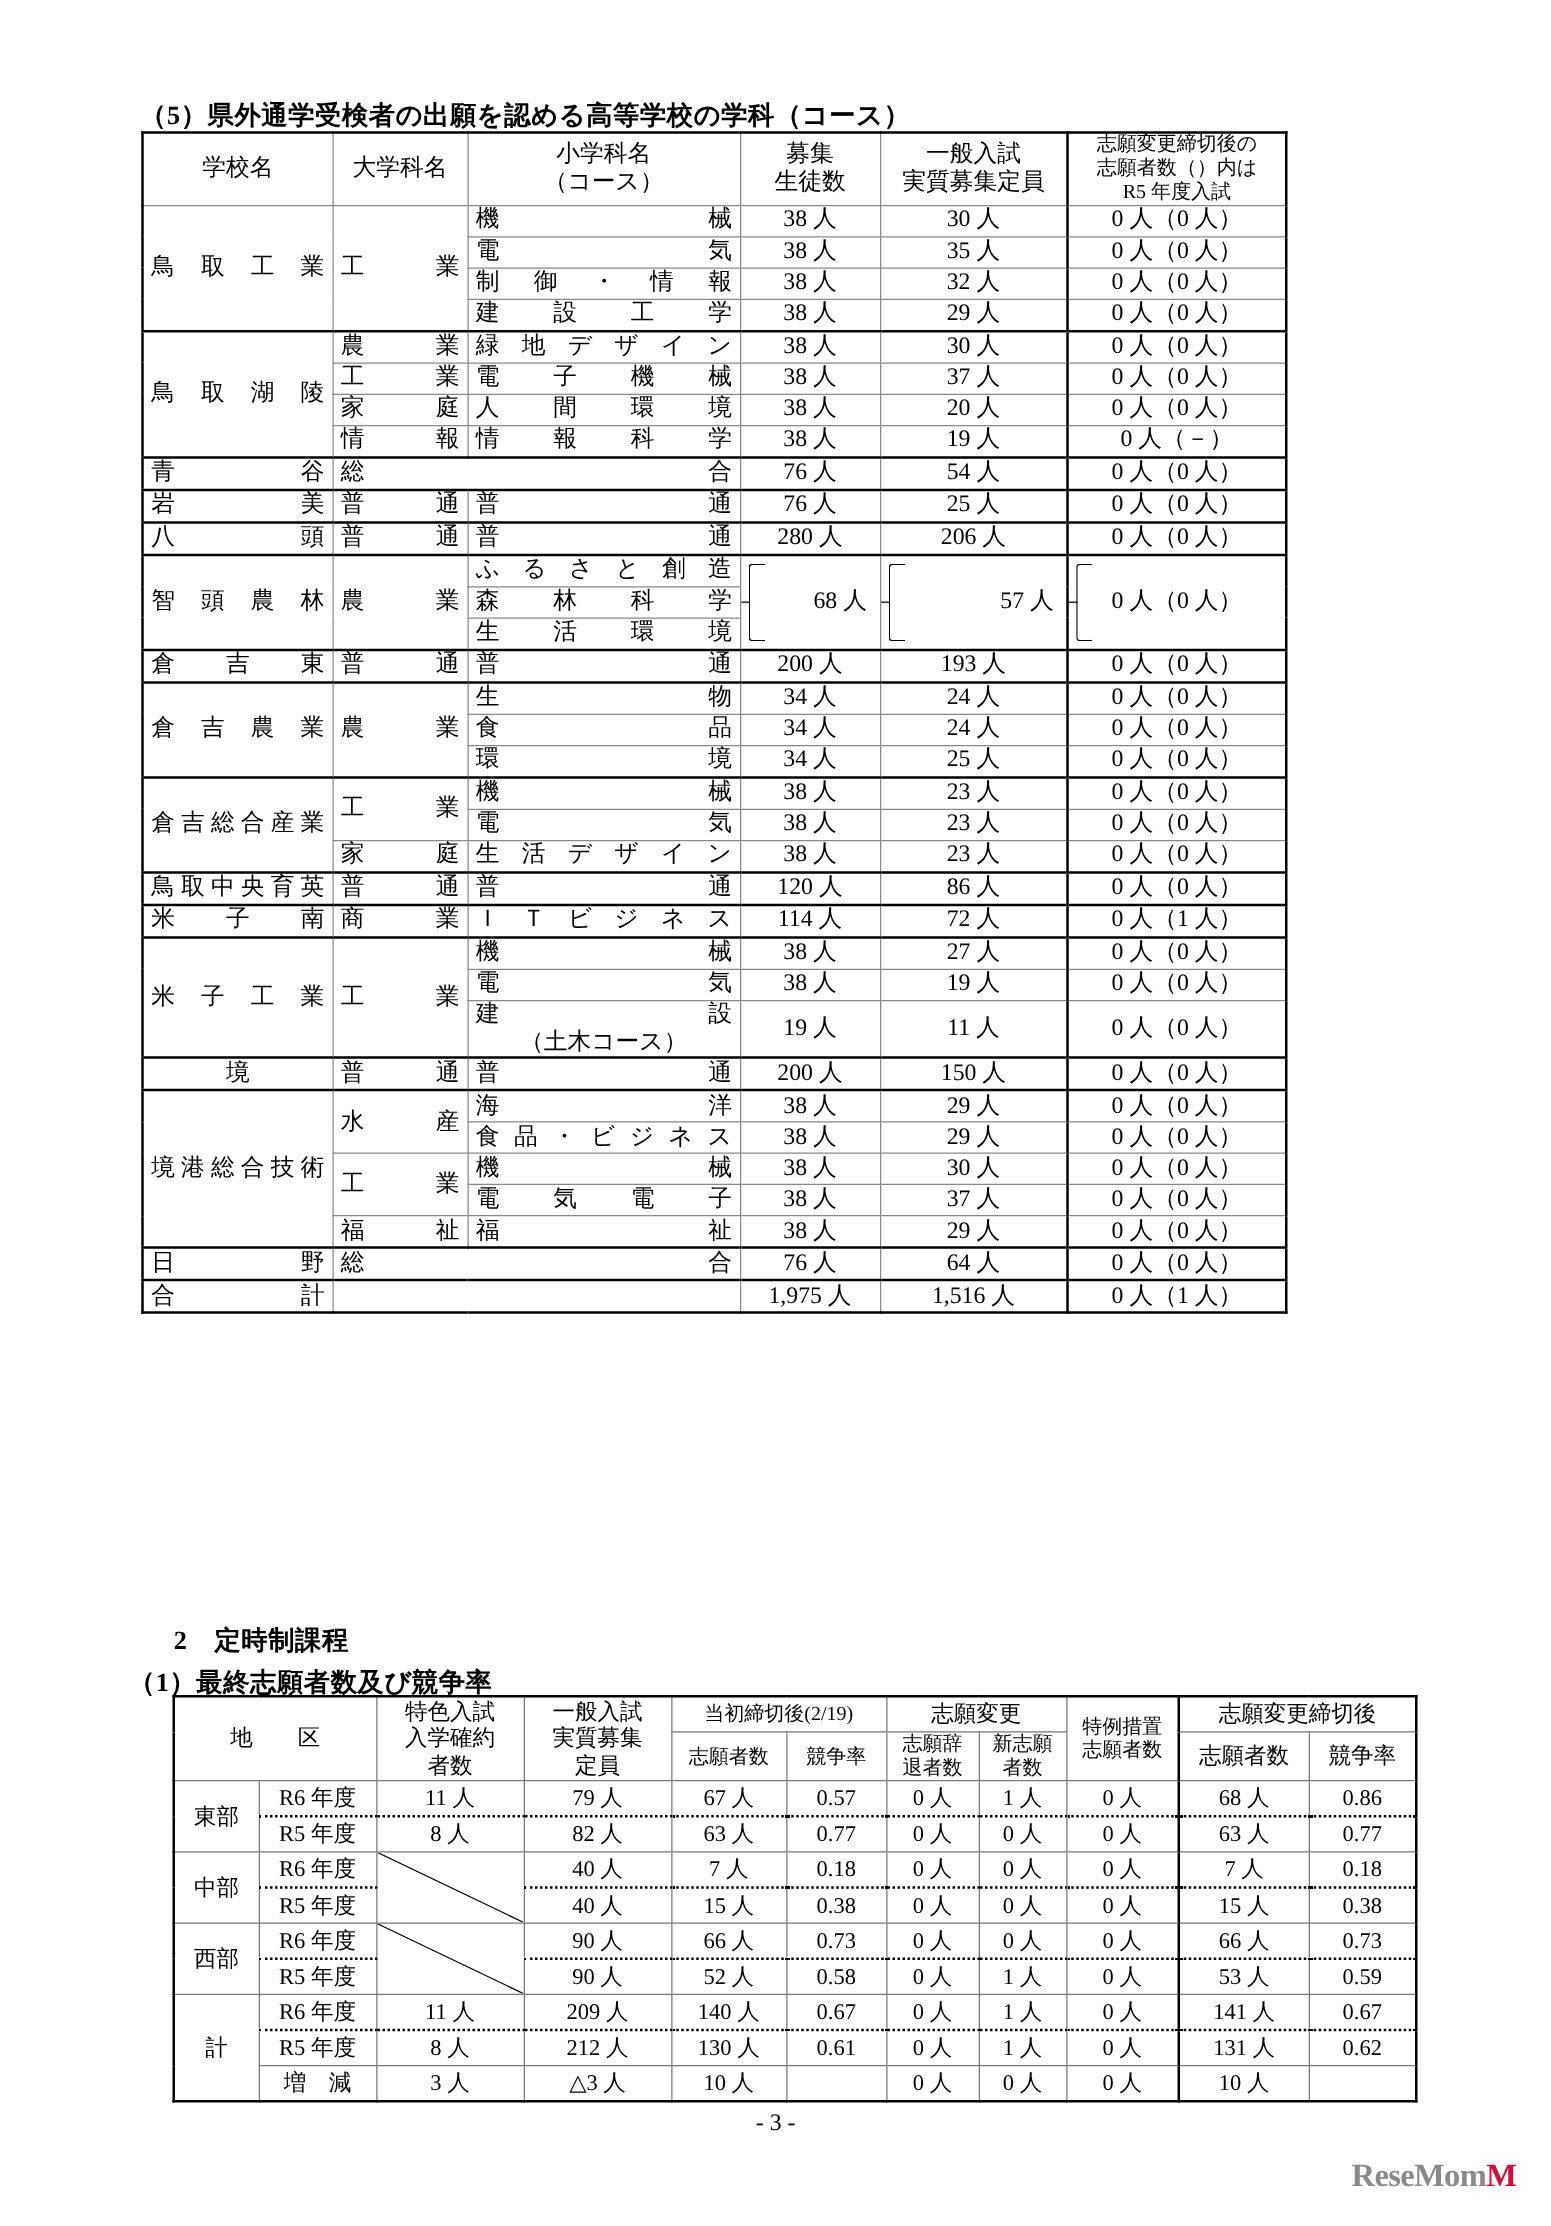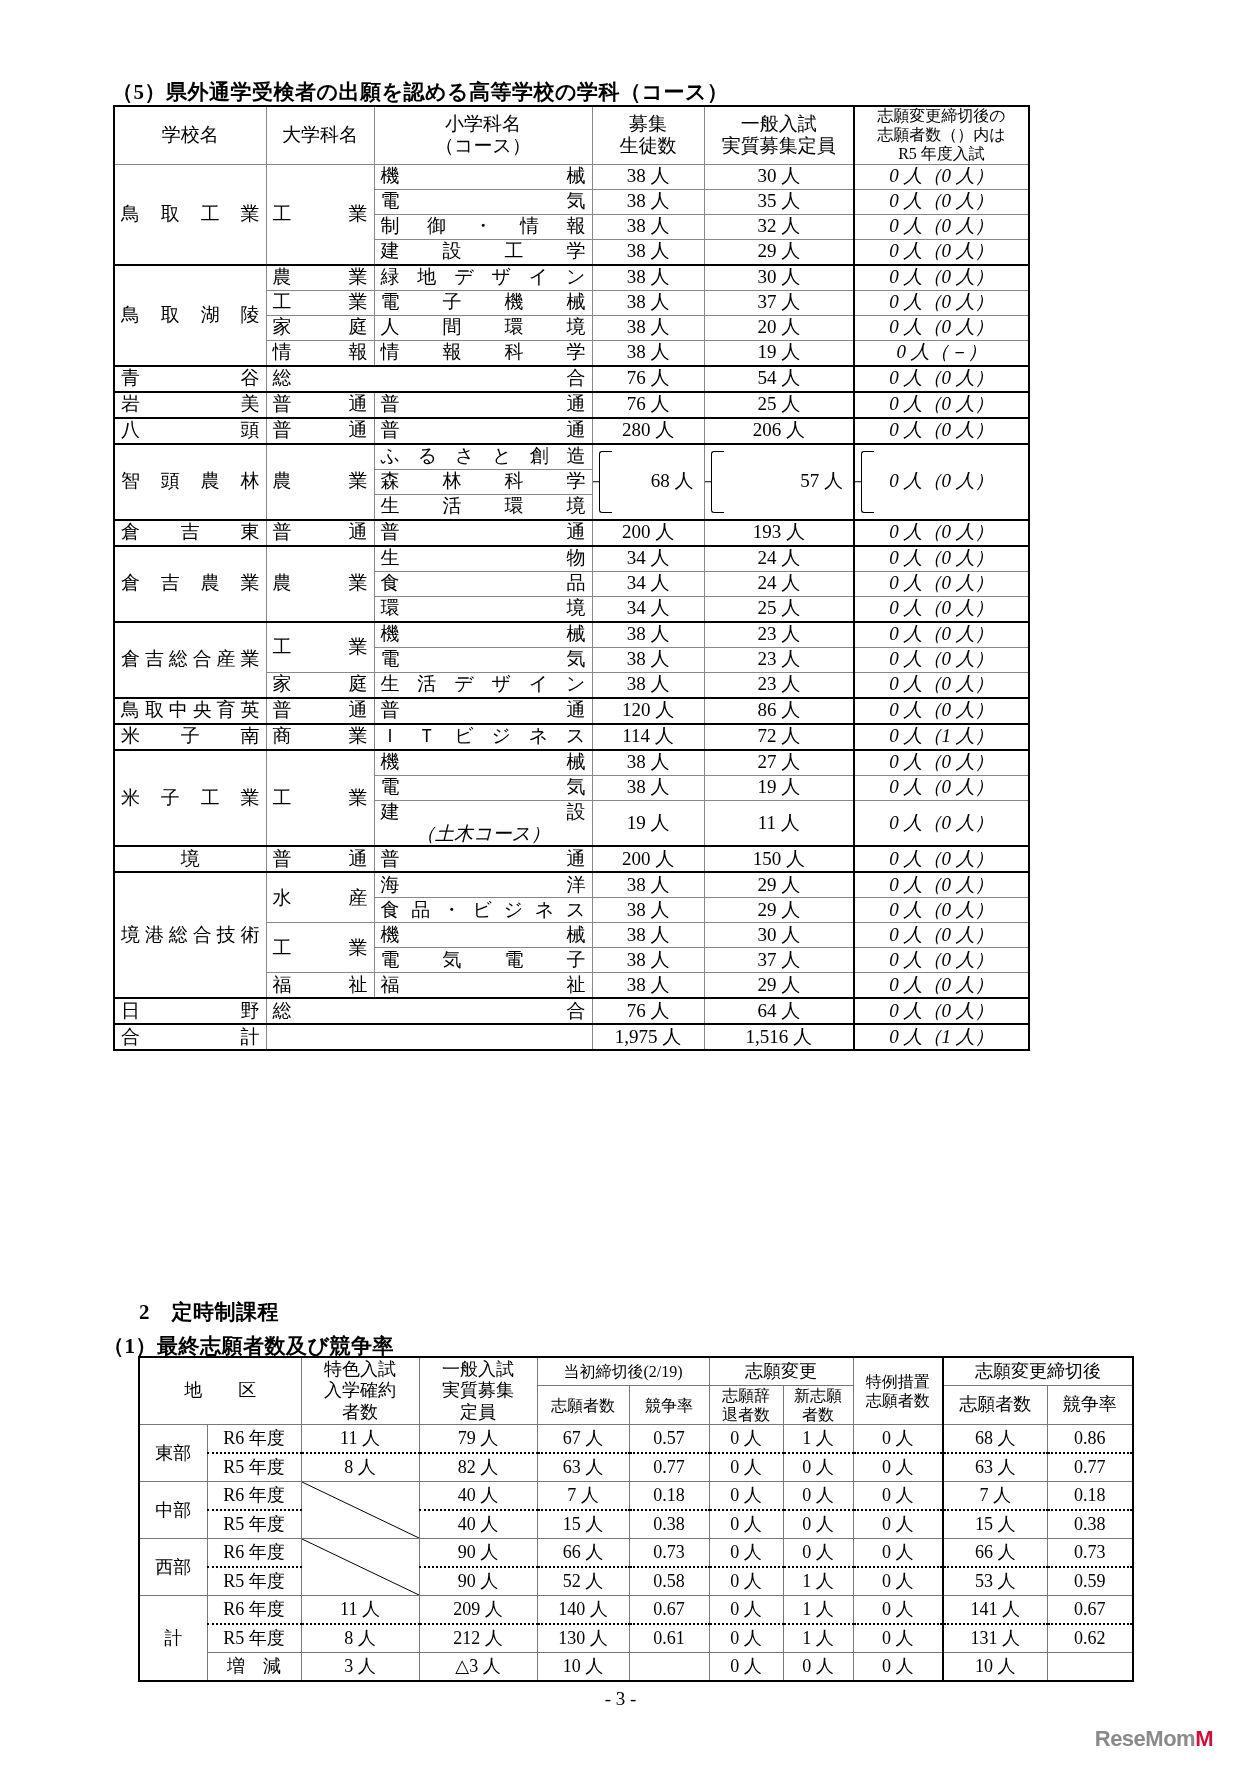--- a/index.html
+++ b/index.html
@@ -62,21 +62,21 @@
   .c-after   { width: 175px; }
 
   .jst {
     display: flex;
     justify-content: space-between;
     padding: 0 6px;
     box-sizing: border-box;
     width: 100%;
   }
   .jst.one { justify-content: center; }
-  .ctr { text-align: center; font-style: italic; }
+  .ctr { text-align: center; }
   .num { text-align: right; padding-right: 10px; white-space: nowrap; }
 
   
   .thick-top    { border-top: 2px solid #000 !important; }
   .thick-bottom { border-bottom: 2px solid #000 !important; }
   .thick-left   { border-left: 2.5px solid #000 !important; margin-top: 36px; }
   .thick-right  { border-right: 2.5px solid #000 !important; }
   .dash-bottom  { border-bottom: 1px dashed #555 !important; }
 
   .hdr-tall { height: 84px; }
@@ -161,22 +161,22 @@
     left: 0;
     top: 1688px;
     width: 1241px;
     text-align: center;
     font-size: 19px;
   }
   #logo {
     position: absolute;
     right: 28px;
     top: 1726px;
-    font-family: Liberation Sans, sans-serif;
-    font-size: 22px;
+    font-family: Liberation Serif, serif;
+    font-size: 26px;
     font-weight: bold;
     color: #8a8a8a;
     letter-spacing: -0.5px;
     text-align: center;
   }
   #logo .accent { color: #d0103a; }
 </style>
 </head>
 <body>
 

